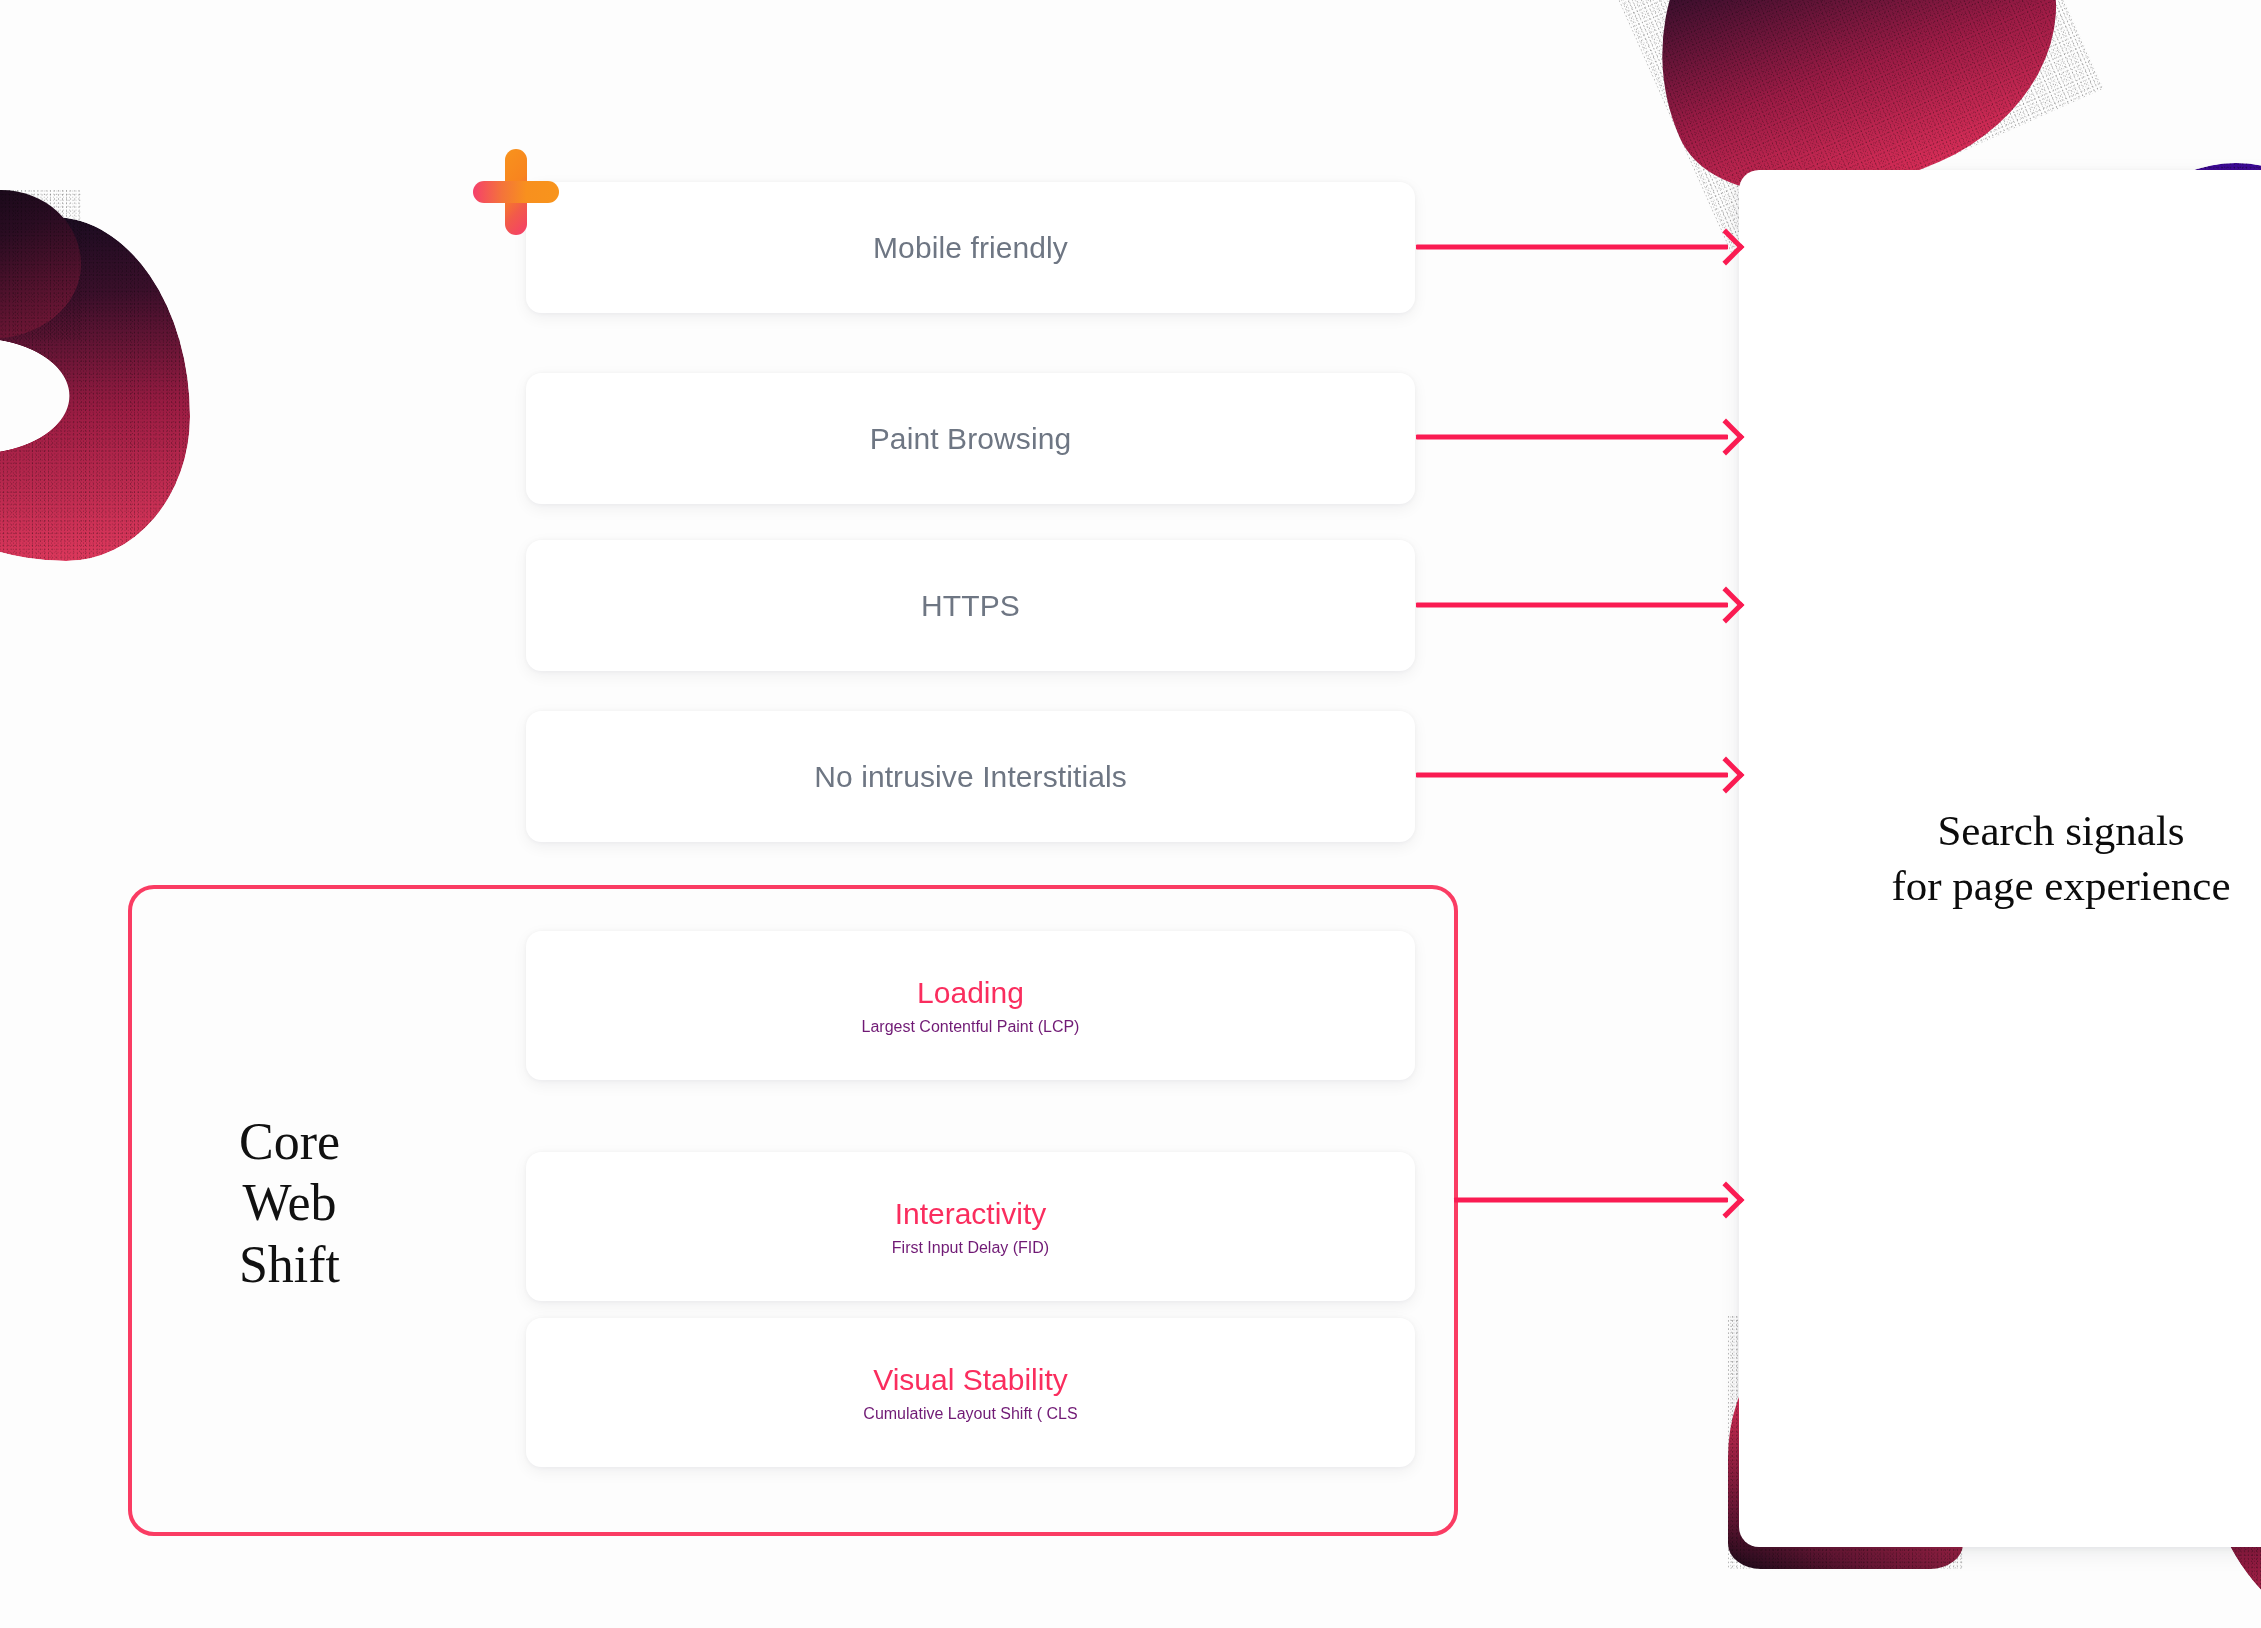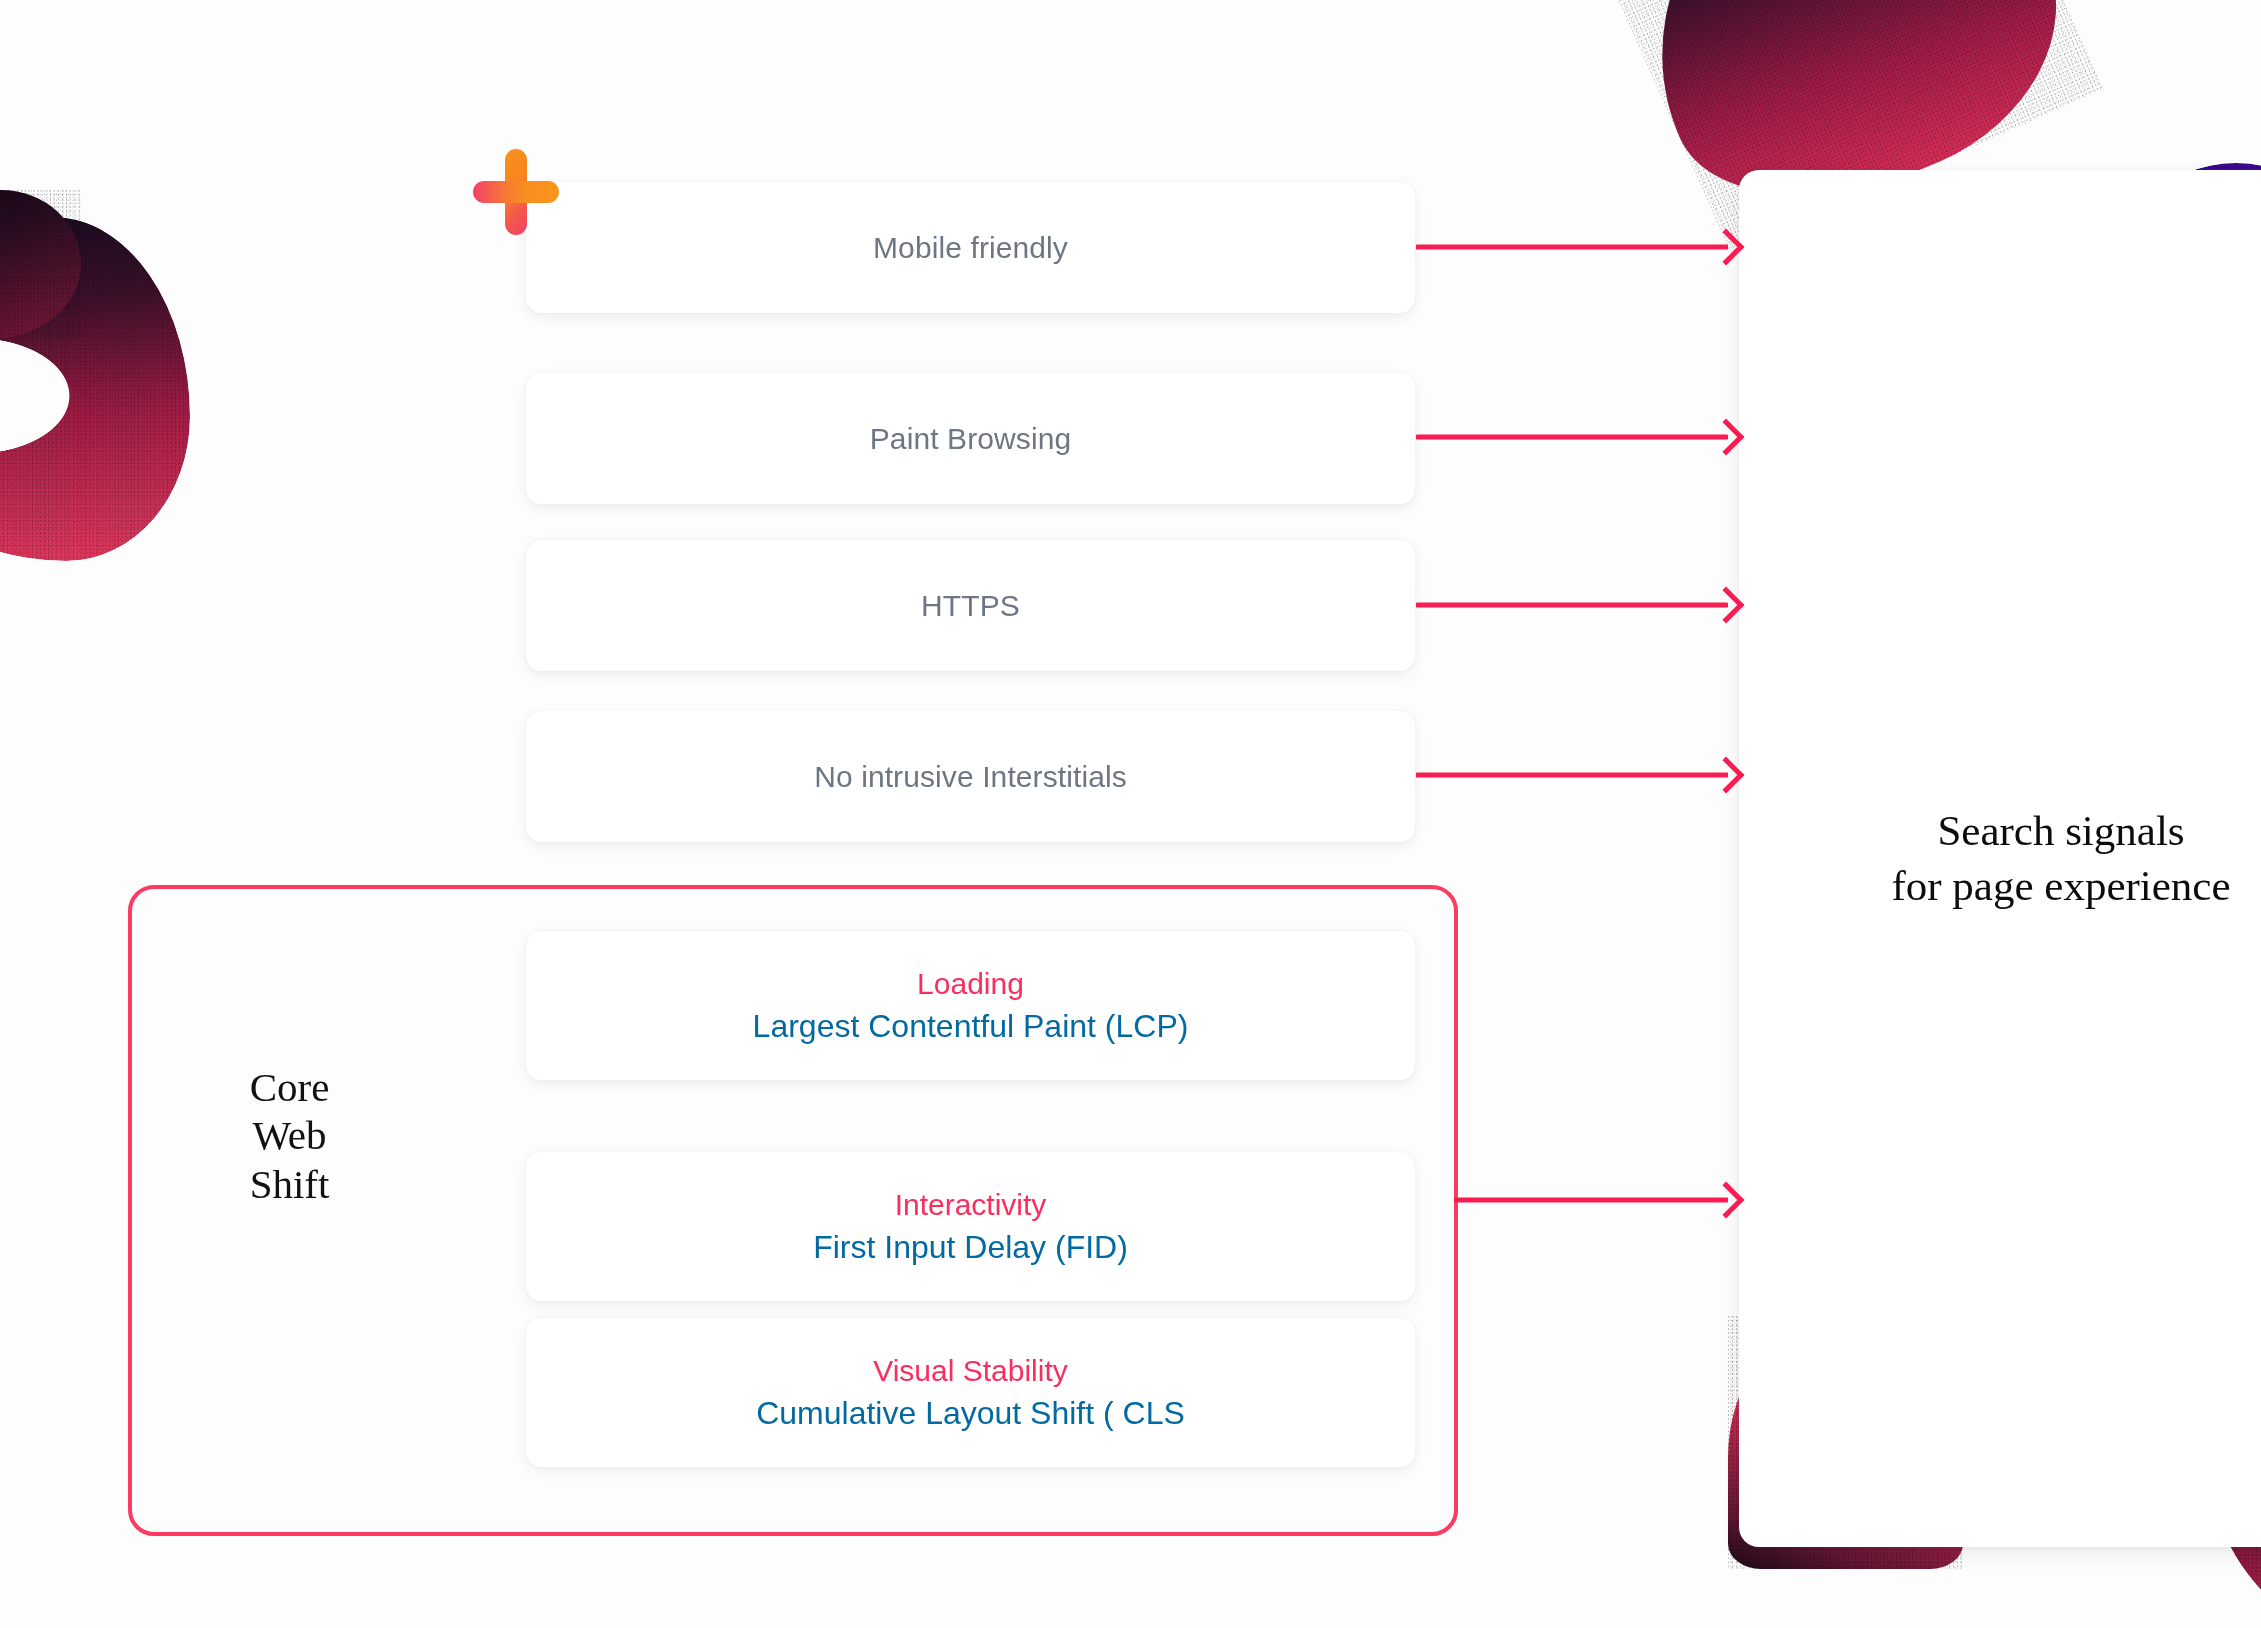--- a/index.html
+++ b/index.html
@@ -32,36 +32,36 @@
   }
   .card-title{
     font-size:30px;color:#6E7683;font-weight:400;letter-spacing:0.1px;
     text-align:center;line-height:1.1;white-space:nowrap;
   }
   .vital-title{
     font-size:30px;color:#FA2D5E;font-weight:400;text-align:center;line-height:1.1;
     white-space:nowrap;margin-bottom:9px;
   }
   .vital-sub{
-    font-size:32px;color:#0369a1;font-weight:400;text-align:center;line-height:1.1;
+    font-size:16px;color:#701a75;font-weight:400;text-align:center;line-height:1.1;
     white-space:nowrap;
   }
 
   
   #cwv-box{
     position:absolute;
     border:4.5px solid #FA3C63;
     border-radius:26px;
     box-sizing:border-box;
   }
   #cwv-label{
     position:absolute;
     font-family:"Liberation Serif", serif;
-    font-size:41px;color:#111111;font-weight:400;
-    text-align:center;line-height:1.18;
+    font-size:52px;color:#111111;font-weight:400;
+    text-align:center;line-height:1.18;margin-top:48px;
   }
 
   
   #right-panel{
     position:absolute;
     background:#ffffff;border-radius:20px;
     box-shadow:0 6.3px 21px rgba(20,25,45,.07), 0 1.4px 6.3px rgba(20,25,45,.05);
     display:flex;align-items:center;justify-content:center;
   }
   #right-panel-title{

